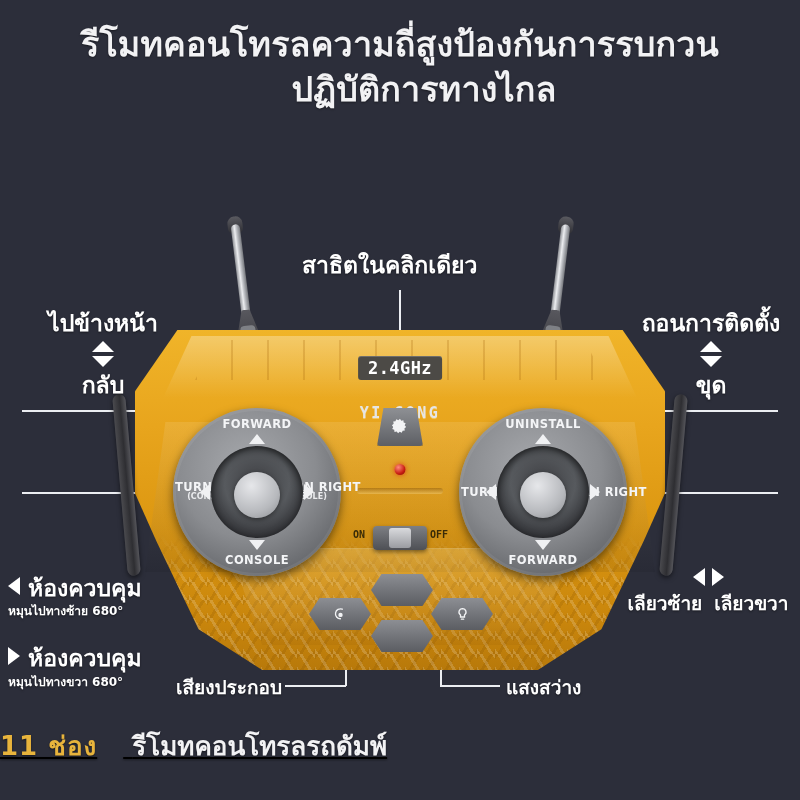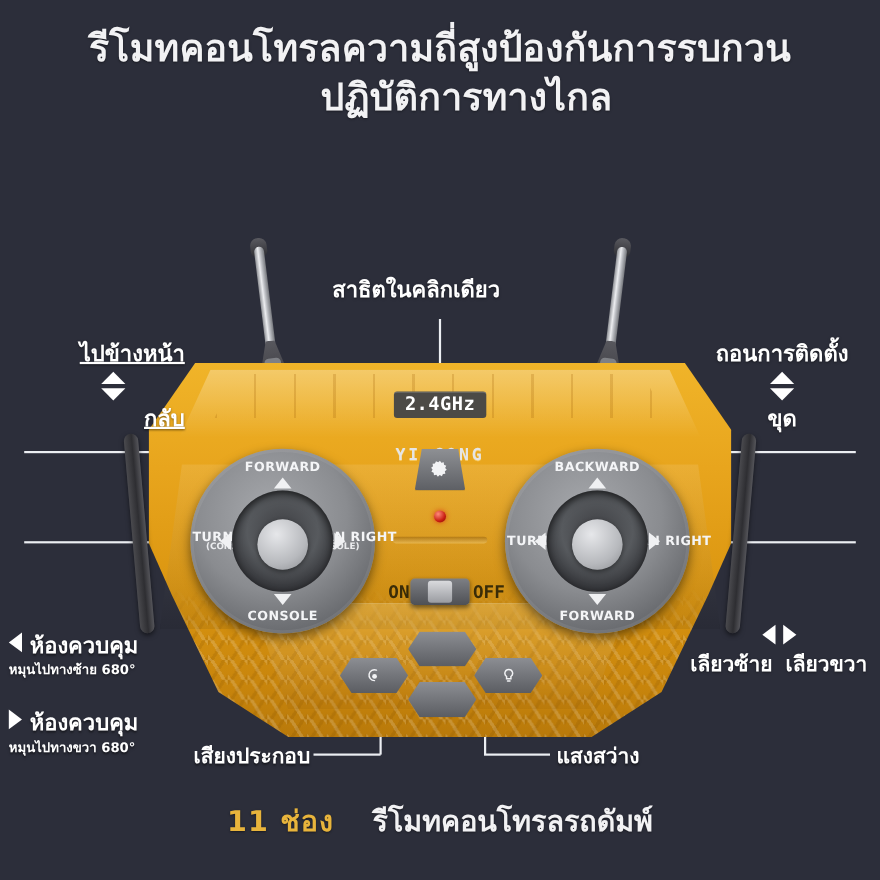--- a/index.html
+++ b/index.html
@@ -16,29 +16,30 @@
     position:absolute;left:0;right:0;top:22px;
     text-align:center;color:#f2f2f4;
     font-size:34px;font-weight:700;line-height:1.32;
     letter-spacing:.2px;
     text-shadow:0 1px 2px rgba(0,0,0,.45);
   }
   .title .l2{display:block;padding-left:48px;}
 
   .footer{
     position:absolute;left:0;right:0;bottom:34px;
-    text-align:center;font-size:26px;font-weight:700;
+    text-align:left;font-size:26px;font-weight:700;
     text-shadow:0 1px 2px rgba(0,0,0,.45);
+    text-decoration:underline;
   }
   .footer .chan{color:#e8b43c;margin-right:26px;letter-spacing:1px;}
   .footer .cap{color:#f2f2f4;}
 
   
   .lbl{position:absolute;color:#ffffff;text-shadow:0 1px 2px rgba(0,0,0,.5);}
-  .lbl .big{font-size:20px;font-weight:700;line-height:1.15;white-space:nowrap;}
+  .lbl .big{font-size:23px;font-weight:700;line-height:1.15;white-space:nowrap;}
   .lbl .sml{font-size:12px;font-weight:700;line-height:1.2;white-space:nowrap;}
   .lbl .mid{font-size:19px;font-weight:700;white-space:nowrap;}
 
   .tri{display:inline-block;width:0;height:0;}
   .tri-up{border-left:11px solid transparent;border-right:11px solid transparent;border-bottom:11px solid #fff;}
   .tri-dn{border-left:11px solid transparent;border-right:11px solid transparent;border-top:11px solid #fff;}
   .tri-l{border-top:9px solid transparent;border-bottom:9px solid transparent;border-right:12px solid #fff;}
   .tri-r{border-top:9px solid transparent;border-bottom:9px solid transparent;border-left:12px solid #fff;}
 
   .updown{display:flex;flex-direction:column;align-items:center;gap:4px;margin:5px 0;}
@@ -173,21 +174,21 @@
   }
   .switch{
     position:absolute;left:50%;top:196px;transform:translateX(-50%);
     width:54px;height:24px;border-radius:4px;
     background:linear-gradient(180deg,#7d7f84,#4e5055);
     display:flex;align-items:center;justify-content:center;
     box-shadow:0 2px 4px rgba(0,0,0,.45);
   }
   .switch .knob{width:22px;height:20px;border-radius:3px;background:linear-gradient(180deg,#d9dadd,#9a9ca1);}
   .sw-on,.sw-off{
-    position:absolute;top:199px;color:#3a2c08;font-size:16px;font-weight:700;
+    position:absolute;top:199px;color:#3a2c08;font-size:10px;font-weight:700;
     font-family:"DejaVu Sans Mono","Liberation Mono",monospace;
   }
   .sw-on{left:50%;margin-left:-47px;}
   .sw-off{left:50%;margin-left:30px;}
 
   
   .pod{
     position:absolute;top:78px;width:168px;height:168px;border-radius:50%;
     background:radial-gradient(circle at 44% 36%,#a7a9ad,#8a8c90 48%,#66686c 78%,#4e5054 100%);
     box-shadow:0 4px 10px rgba(0,0,0,.5), inset 0 0 0 3px rgba(255,255,255,.07);
@@ -307,21 +308,21 @@
         <span class="console">(CONSOLE)</span>
       </div>
       <div class="pa rt"></div>
       <div class="pl bot">CONSOLE</div>
       <div class="pa dn"></div>
       <div class="ring"></div>
       <div class="stick"></div>
     </div>
 
     <div class="pod right">
-      <div class="pl top">BACKWARD</div>
+      <div class="pl top">UNINSTALL</div>
       <div class="pa up"></div>
       <div class="pl lft">TURN LEFT</div>
       <div class="pa lf"></div>
       <div class="pl rgt">TURN RIGHT</div>
       <div class="pa rt"></div>
       <div class="pl bot">FORWARD</div>
       <div class="pa dn"></div>
       <div class="ring"></div>
       <div class="stick"></div>
     </div>
@@ -341,21 +342,21 @@
           <path fill="none" stroke="#f2f3f5" stroke-width="1.9" stroke-linecap="round" d="M10.4 18.6h3.2"></path>
         </svg>
       </div>
     </div>
   </div>
 
   <div class="lbl" style="left:302px;top:252px;">
     <div class="big">สาธิตในคลิกเดียว</div>
   </div>
 
-  <div class="lbl" style="left:38px;top:310px;text-align:right;width:130px;text-decoration:underline;">
+  <div class="lbl" style="left:38px;top:310px;text-align:center;width:130px;">
     <div class="big">ไปข้างหน้า</div>
     <div class="updown">
       <span class="tri tri-up"></span>
       <span class="tri tri-dn"></span>
     </div>
     <div class="big">กลับ</div>
   </div>
 
   <div class="lbl" style="left:636px;top:310px;text-align:center;width:150px;">
     <div class="big">ถอนการติดตั้ง</div>

